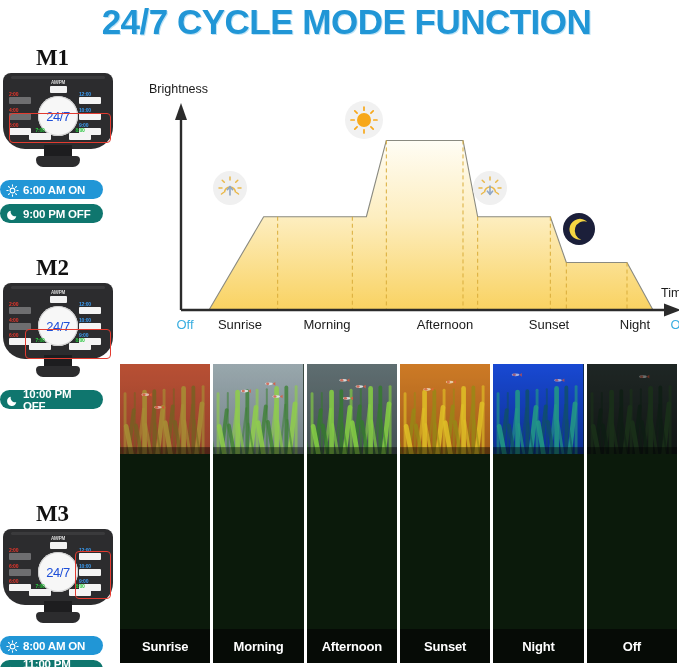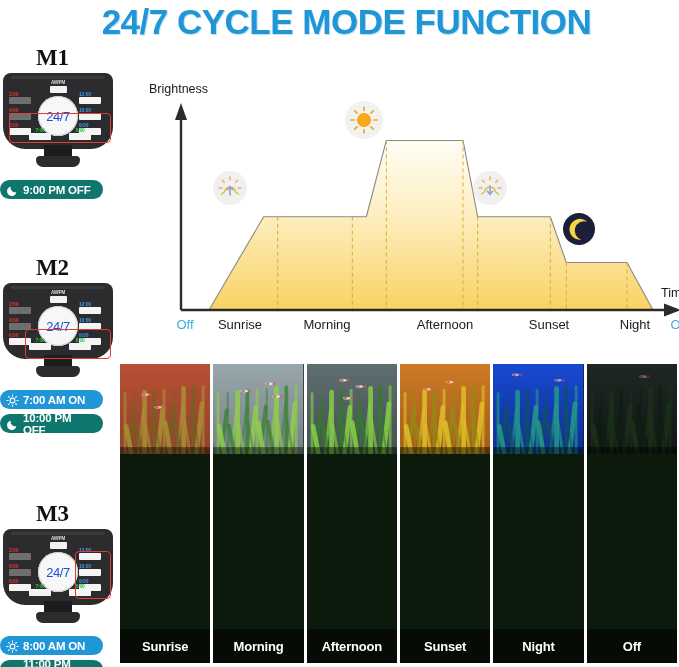--- a/index.html
+++ b/index.html
@@ -145,97 +145,97 @@
             <div class="btn-key"></div>
           </div>
           <div class="bottom-btn">
             <div class="btn-time t-green">8:00</div>
             <div class="btn-key"></div>
           </div>
         </div>
         <div class="hl-box" style="left:2px;top:34px;width:100px;height:28px;"></div>
       </div>
     </div>
-    <div class="badge badge-off">
-      <span class="badge-icon"><svg viewBox="0 0 24 24" width="13" height="13">
-          <path d="M19 15.2A8.4 8.4 0 0 1 8.8 5 8.6 8.6 0 1 0 19 15.2Z" fill="#fff"></path>
-        </svg></span>
-      <span class="badge-text">9:00 PM OFF</span>
-    </div>
-  </div>
-<div class="module" id="module-m2">
-    <div class="module-title">M2</div>
-    <div class="device">
-      <div class="device-shell"></div>
-      <div class="device-neck"></div>
-      <div class="device-base"></div>
-      <div class="device-face">
-        <div class="ampm">
-          <div class="ampm-label">AM/PM</div>
-          <div class="ampm-btn"></div>
-        </div>
-        <div class="col col-left">
-          <div class="btn-row">
-            <div class="btn-time t-red">2:00</div>
-            <div class="btn-key dim"></div>
-          </div>
-          <div class="btn-row">
-            <div class="btn-time t-red">4:00</div>
-            <div class="btn-key dim"></div>
-          </div>
-          <div class="btn-row">
-            <div class="btn-time t-red">6:00</div>
-            <div class="btn-key"></div>
-          </div>
-        </div>
-        <div class="col col-right">
-          <div class="btn-row">
-            <div class="btn-time t-blue">12:00</div>
-            <div class="btn-key"></div>
-          </div>
-          <div class="btn-row">
-            <div class="btn-time t-blue">10:00</div>
-            <div class="btn-key"></div>
-          </div>
-          <div class="btn-row">
-            <div class="btn-time t-blue">9:00</div>
-            <div class="btn-key"></div>
-          </div>
-        </div>
-        <div class="dial">
-          <span class="dial-text">24/7</span>
-        </div>
-        <div class="bottom-row">
-          <div class="bottom-btn">
-            <div class="btn-time t-green">7:00</div>
-            <div class="btn-key"></div>
-          </div>
-          <div class="bottom-btn">
-            <div class="btn-time t-green">8:00</div>
-            <div class="btn-key"></div>
-          </div>
-        </div>
-        <div class="hl-box" style="left:18px;top:40px;width:84px;height:28px;"></div>
-      </div>
-    </div>
     <div class="badge badge-on">
       <span class="badge-icon"><svg viewBox="0 0 24 24" width="13" height="13">
           <circle cx="12" cy="12" r="4.4" fill="none" stroke="#fff" stroke-width="2"></circle>
           <g stroke="#fff" stroke-width="2" stroke-linecap="round">
             <line x1="12" y1="1.6" x2="12" y2="4"></line>
             <line x1="12" y1="20" x2="12" y2="22.4"></line>
             <line x1="1.6" y1="12" x2="4" y2="12"></line>
             <line x1="20" y1="12" x2="22.4" y2="12"></line>
             <line x1="4.6" y1="4.6" x2="6.3" y2="6.3"></line>
             <line x1="17.7" y1="17.7" x2="19.4" y2="19.4"></line>
             <line x1="4.6" y1="19.4" x2="6.3" y2="17.7"></line>
             <line x1="17.7" y1="6.3" x2="19.4" y2="4.6"></line>
           </g>
         </svg></span>
-      <span class="badge-text">7:00 AM ON</span>
+      <span class="badge-text">6:00 AM ON</span>
+    </div>
+    <div class="badge badge-off">
+      <span class="badge-icon"><svg viewBox="0 0 24 24" width="13" height="13">
+          <path d="M19 15.2A8.4 8.4 0 0 1 8.8 5 8.6 8.6 0 1 0 19 15.2Z" fill="#fff"></path>
+        </svg></span>
+      <span class="badge-text">9:00 PM OFF</span>
+    </div>
+  </div>
+<div class="module" id="module-m2">
+    <div class="module-title">M2</div>
+    <div class="device">
+      <div class="device-shell"></div>
+      <div class="device-neck"></div>
+      <div class="device-base"></div>
+      <div class="device-face">
+        <div class="ampm">
+          <div class="ampm-label">AM/PM</div>
+          <div class="ampm-btn"></div>
+        </div>
+        <div class="col col-left">
+          <div class="btn-row">
+            <div class="btn-time t-red">2:00</div>
+            <div class="btn-key dim"></div>
+          </div>
+          <div class="btn-row">
+            <div class="btn-time t-red">4:00</div>
+            <div class="btn-key dim"></div>
+          </div>
+          <div class="btn-row">
+            <div class="btn-time t-red">6:00</div>
+            <div class="btn-key"></div>
+          </div>
+        </div>
+        <div class="col col-right">
+          <div class="btn-row">
+            <div class="btn-time t-blue">12:00</div>
+            <div class="btn-key"></div>
+          </div>
+          <div class="btn-row">
+            <div class="btn-time t-blue">10:00</div>
+            <div class="btn-key"></div>
+          </div>
+          <div class="btn-row">
+            <div class="btn-time t-blue">9:00</div>
+            <div class="btn-key"></div>
+          </div>
+        </div>
+        <div class="dial">
+          <span class="dial-text">24/7</span>
+        </div>
+        <div class="bottom-row">
+          <div class="bottom-btn">
+            <div class="btn-time t-green">7:00</div>
+            <div class="btn-key"></div>
+          </div>
+          <div class="bottom-btn">
+            <div class="btn-time t-green">8:00</div>
+            <div class="btn-key"></div>
+          </div>
+        </div>
+        <div class="hl-box" style="left:18px;top:40px;width:84px;height:28px;"></div>
+      </div>
     </div>
     <div class="badge badge-off">
       <span class="badge-icon"><svg viewBox="0 0 24 24" width="13" height="13">
           <path d="M19 15.2A8.4 8.4 0 0 1 8.8 5 8.6 8.6 0 1 0 19 15.2Z" fill="#fff"></path>
         </svg></span>
       <span class="badge-text">10:00 PM OFF</span>
     </div>
   </div>
 <div class="module" id="module-m3">
     <div class="module-title">M3</div>

